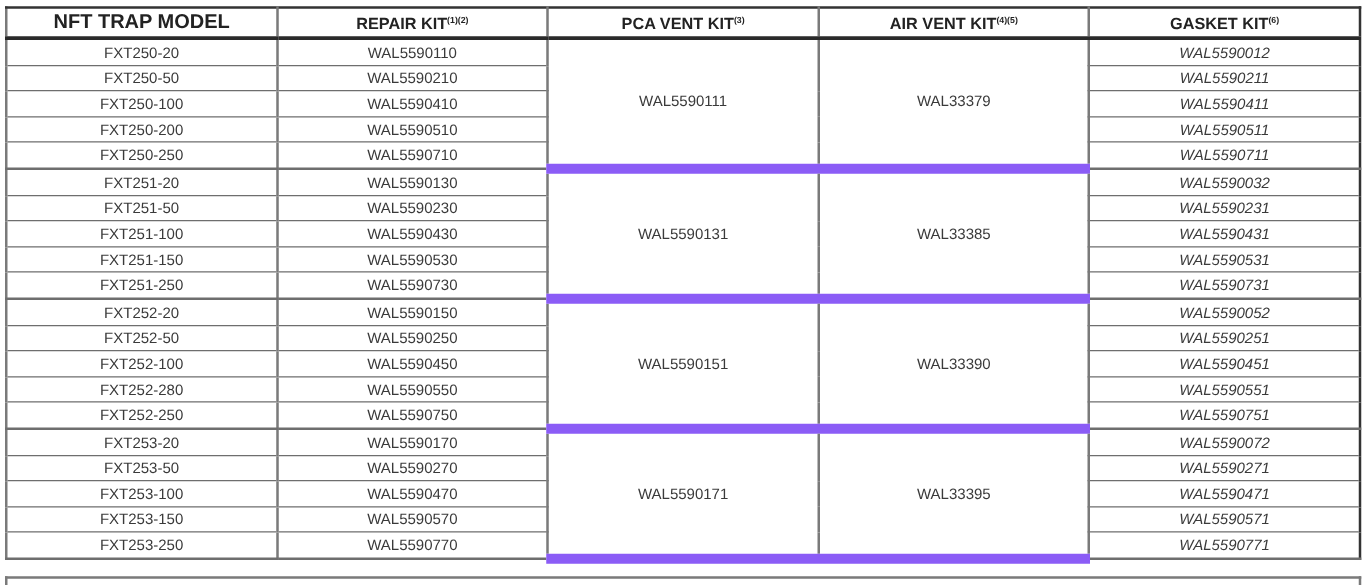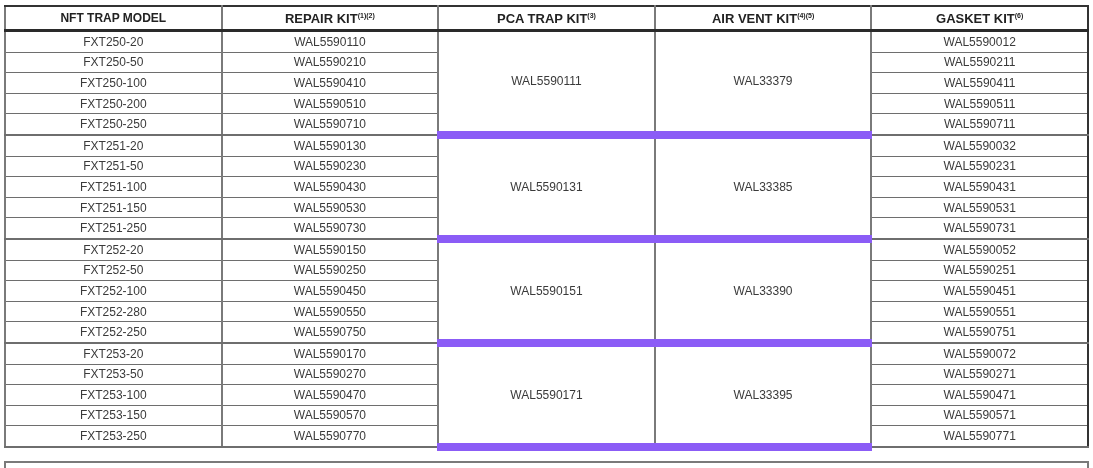--- a/index.html
+++ b/index.html
@@ -10,32 +10,32 @@
     width: 1083px; border-collapse: collapse; table-layout: fixed;
   }
   table.kits col { width: 216.6px; }
   table.kits th {
     height: 22px; padding: 0; font-size: 13px; font-weight: bold; color: #222222;
     text-align: center; vertical-align: middle;
     border-top: 2px solid #333333; border-bottom: 3px solid #2a2a2a;
     border-left: 2px solid #7a7a7a; border-right: 2px solid #7a7a7a;
     white-space: nowrap;
   }
-  table.kits th:first-child { font-size: 12px; }
+  table.kits th:first-child { font-size: 16px; }
   table.kits th:last-child { border-right: 2px solid #333333; }
   table.kits th sup { font-size: 7px; vertical-align: 5px; font-weight: bold; }
   table.kits td {
     height: 19.6px; padding: 0; font-size: 12px; color: #3a3a3a;
     text-align: center; vertical-align: middle;
     border: 1px solid #6e6e6e;
     border-left: 2px solid #7a7a7a; border-right: 2px solid #7a7a7a;
     white-space: nowrap;
   }
   table.kits td.merged { border-bottom: 8px solid #8b5cf6; border-top: 2px solid #6e6e6e; }
-  table.kits td.last { border-right: 2px solid #333333; }
+  table.kits td.last { border-right: 2px solid #333333; font-style: italic; }
   table.kits tr.group-end td { border-bottom: 2px solid #6e6e6e; }
   .footer-box {
     position: absolute; left: 4px; top: 461px; width: 1081px; height: 10px;
     border-top: 2px solid #7a7a7a; border-left: 2px solid #7a7a7a; border-right: 2px solid #7a7a7a;
   }
 </style>
 </head>
 <body>
 
 <table class="kits">
@@ -43,21 +43,21 @@
       <col>
       <col>
       <col>
       <col>
       <col>
     </colgroup>
   <thead>
     <tr>
       <th><span>NFT TRAP MODEL</span></th>
       <th><span>REPAIR KIT</span><sup>(1)(2)</sup></th>
-      <th><span>PCA TRAP KIT</span><sup>(3)</sup></th>
+      <th><span>PCA VENT KIT</span><sup>(3)</sup></th>
       <th><span>AIR VENT KIT</span><sup>(4)(5)</sup></th>
       <th><span>GASKET KIT</span><sup>(6)</sup></th>
     </tr>
   </thead>
   <tbody id="kit-body">
       <tr>
         <td>FXT250-20</td>
         <td>WAL5590110</td>
         <td class="merged" rowspan="5">WAL5590111</td>
         <td class="merged" rowspan="5">WAL33379</td>

